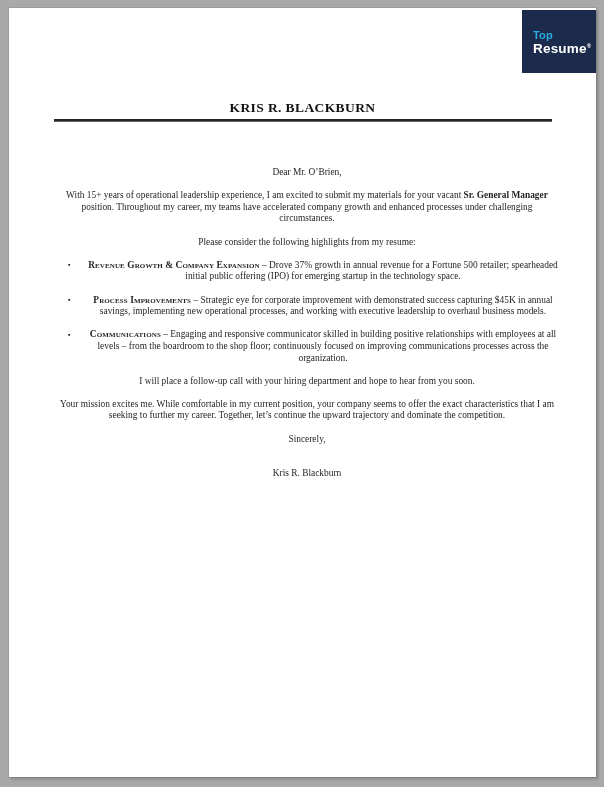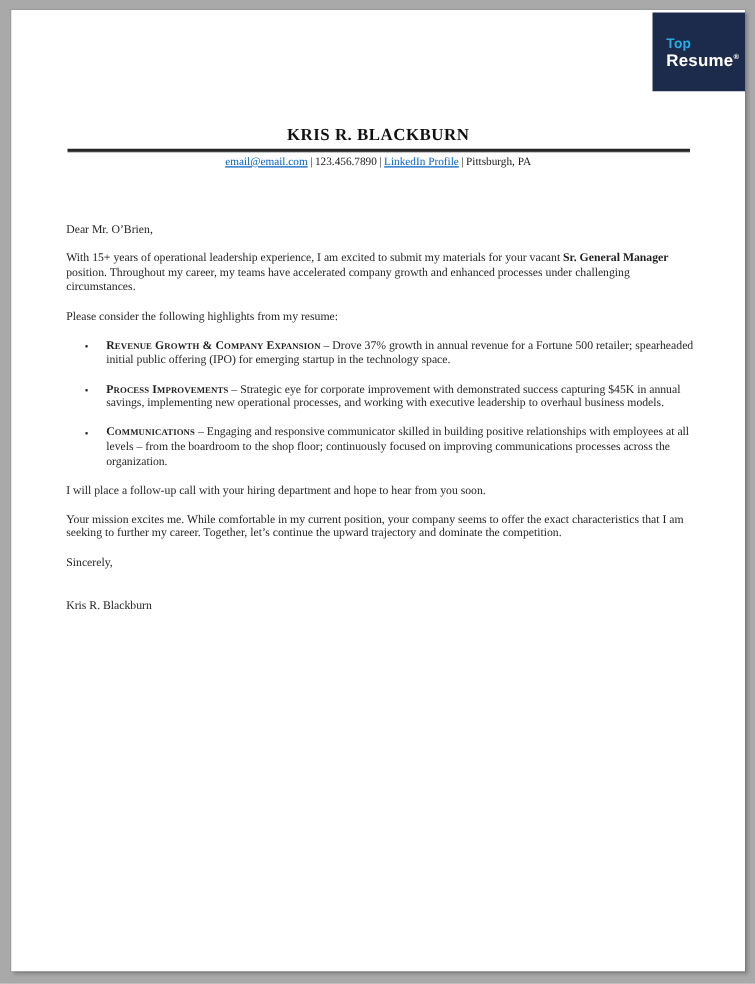--- a/index.html
+++ b/index.html
@@ -39,21 +39,21 @@
     width:498px; height:3px; margin:3px auto 2px auto;
     background:linear-gradient(to bottom, #262626 0%, #262626 62%, #8d8d8d 100%);
   }
   .contact { font-size:9px; color:#1a1a1a; }
   .contact .sep { margin:0 2px; }
   .contact a { color:#0563c1; text-decoration:underline; cursor:pointer; }
   
   .letter {
     padding:0 35px 0 44px;
     font-size:9.4px; line-height:11.6px; color:#1f1f1f;
-    text-align:left;
+    text-align:center;
   }
   .letter p { margin:0 0 11.6px 0; }
   .letter .salutation { margin-top:45px; }
   .letter b { font-weight:bold; }
   ul.highlights { list-style:none; margin:0 0 11.6px 0; padding:0; }
   ul.highlights li { position:relative; padding-left:32px; margin:0 0 11.6px 0; }
   .blt { position:absolute; left:15px; top:0.5px; font-size:7px; color:#111; }
   .bh { font-weight:bold; font-variant:small-caps; letter-spacing:0.1px;font-family:Liberation Serif, serif; }
   .valediction { margin-top:28px; }
   .sigblock { margin-top:23px; }
@@ -65,23 +65,20 @@
 <div class="paper">
 
   <div class="logo">
     <div class="logo-top">Top</div>
     <div class="logo-resume"><span>Resume</span><sup>®</sup></div>
   </div>
 
   <div class="header">
     <div class="name">KRIS R. BLACKBURN</div>
     <div class="rule"></div>
-    <div class="contact">
-      <a>email@email.com</a><span class="sep">|</span><span>123.456.7890</span><span class="sep">|</span><a>LinkedIn Profile</a><span class="sep">|</span><span>Pittsburgh, PA</span>
-    </div>
   </div>
 
   <div class="letter">
     <p class="salutation">Dear Mr. O’Brien,</p>
 
     <p><span>With 15+ years of operational leadership experience, I am excited to submit my materials for your vacant </span><b>Sr. General Manager</b><span> position. Throughout my career, my teams have accelerated company growth and enhanced processes under challenging circumstances.</span></p>
 
     <p>Please consider the following highlights from my resume:</p>
 
     <ul class="highlights">

